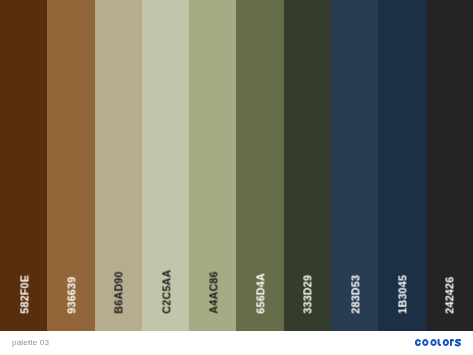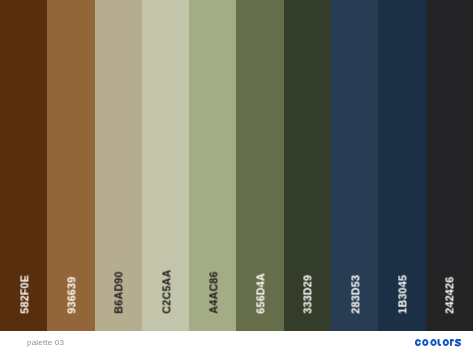--- a/index.html
+++ b/index.html
@@ -55,21 +55,20 @@
   }
   #palette-name {
     position: absolute;
     left: 11.9px;
     top: 7.3px;
     font-size: 8.1px;
     color: #919191;
     letter-spacing: 0.15px;
     transform: translateZ(0);
     will-change: transform;
-    margin-left: 15px;
   }
   #logo {
     position: absolute;
     left: 415px;
     top: 8.4px;
     width: 46.2px;
     height: 7.2px;
     line-height: 0;
   }
   #logo svg { display: block; width: 46.2px; height: 7.2px; }

